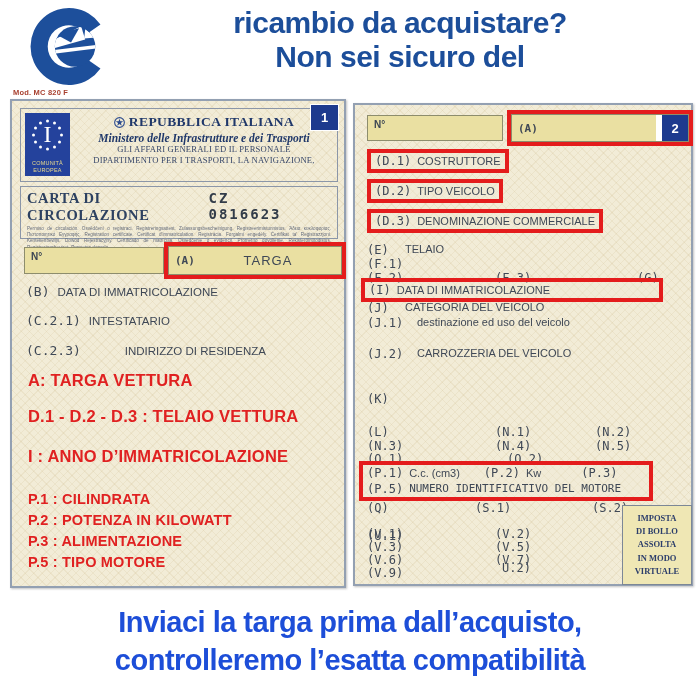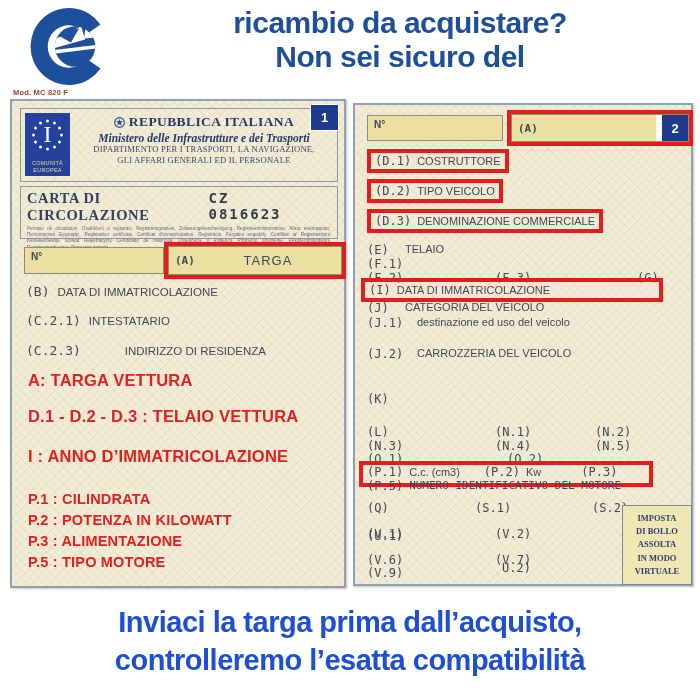--- a/index.html
+++ b/index.html
@@ -153,22 +153,22 @@
     </div>
     <div class="ld-titles">
       <div class="republic-row">
         <svg width="11" height="11" viewBox="0 0 12 12">
           <circle cx="6" cy="6" r="5.3" fill="none" stroke="#2a4a8e" stroke-width="1.2"></circle>
           <polygon points="6,1.8 7,4.7 10,4.7 7.6,6.6 8.5,9.5 6,7.7 3.5,9.5 4.4,6.6 2,4.7 5,4.7" fill="#2a4a8e"></polygon>
         </svg>
         <span class="republic-title">REPUBBLICA ITALIANA</span>
       </div>
       <div class="ministry">Ministero delle Infrastrutture e dei Trasporti</div>
+      <div class="department">GLI AFFARI GENERALI ED IL PERSONALE</div>
       <div class="department">DIPARTIMENTO PER I TRASPORTI, LA NAVIGAZIONE,</div>
-      <div class="department">GLI AFFARI GENERALI ED IL PERSONALE</div>
     </div>
   </div>
   <div class="page-num ld-pagenum">1</div>
 
   <div class="inner-box ld-carta">
     <div class="carta-row">
       <span class="carta-title">CARTA DI CIRCOLAZIONE</span>
       <span class="carta-number">CZ 0816623</span>
     </div>
     <div class="fine-print">Permiso de circulación. Osvědčení o registraci. Registreringsattest. Zulassungsbescheinigung. Registreerimistunnistus. Άδεια κυκλοφορίας. Πιστοποιητικό Εγγραφής. Registration certificate. Certificat d'immatriculation. Registrácia. Forgalmi engedély. Ċertifikat ta' Reġistrazzjoni. Kentekenbewijs. Dowód Rejestracyjny. Certificado de matrícula. Osvedčenie o evidencii. Prometno dovoljenje. Rekisteröintitodistus. Registreringsbeviset. Prometna dozvola.</div>
@@ -273,21 +273,21 @@
   <div class="rd-row" style="top:334px;">
     <span class="code c1">(N.3)</span>
     <span class="code c2">(N.4)</span>
     <span class="code c3">(N.5)</span>
   </div>
   <div class="rd-row" style="top:347px;">
     <span class="code c1">(O.1)</span>
     <span class="code" style="left:152px;">(O.2)</span>
   </div>
 
-  <div class="rd-redrow" style="left:4px; top:356px; width:294px; height:26px; flex-wrap:wrap; gap:0 6px; padding:0 4px;">
+  <div class="rd-redrow" style="left:4px; top:356px; width:294px; height:40px; flex-wrap:wrap; gap:0 6px; padding:0 4px;">
     <span class="code">(P.1)</span>
     <span class="lbl">C.c. (cm3)</span>
     <span class="code" style="margin-left:18px;">(P.2)</span>
     <span class="lbl">Kw</span>
     <span class="code" style="margin-left:34px;">(P.3)</span>
     <span class="code" style="width:100%; display:flex; gap:6px;">
         <span class="code">(P.5)</span>
         <span class="lbl">NUMERO IDENTIFICATIVO DEL MOTORE</span>
       </span>
   </div>
@@ -298,20 +298,24 @@
     <span class="code" style="left:237px;">(S.2)</span>
   </div>
   <div class="rd-row" style="top:424px;">
     <span class="code c1">(U.1)</span>
     <span class="code" style="left:147px;margin-top:32px;">U.2)</span>
   </div>
   <div class="rd-row" style="top:422px;">
     <span class="code c1">(V.1)</span>
     <span class="code c2">(V.2)</span>
   </div>
+  <div class="rd-row" style="top:435px;">
+    <span class="code c1">(V.3)</span>
+    <span class="code c2">(V.5)</span>
+  </div>
   <div class="rd-row" style="top:448px;">
     <span class="code c1">(V.6)</span>
     <span class="code c2">(V.7)</span>
   </div>
   <div class="rd-row" style="top:461px;">
     <span class="code c1">(V.9)</span>
   </div>
 
   <div class="imposta">
     <div>

